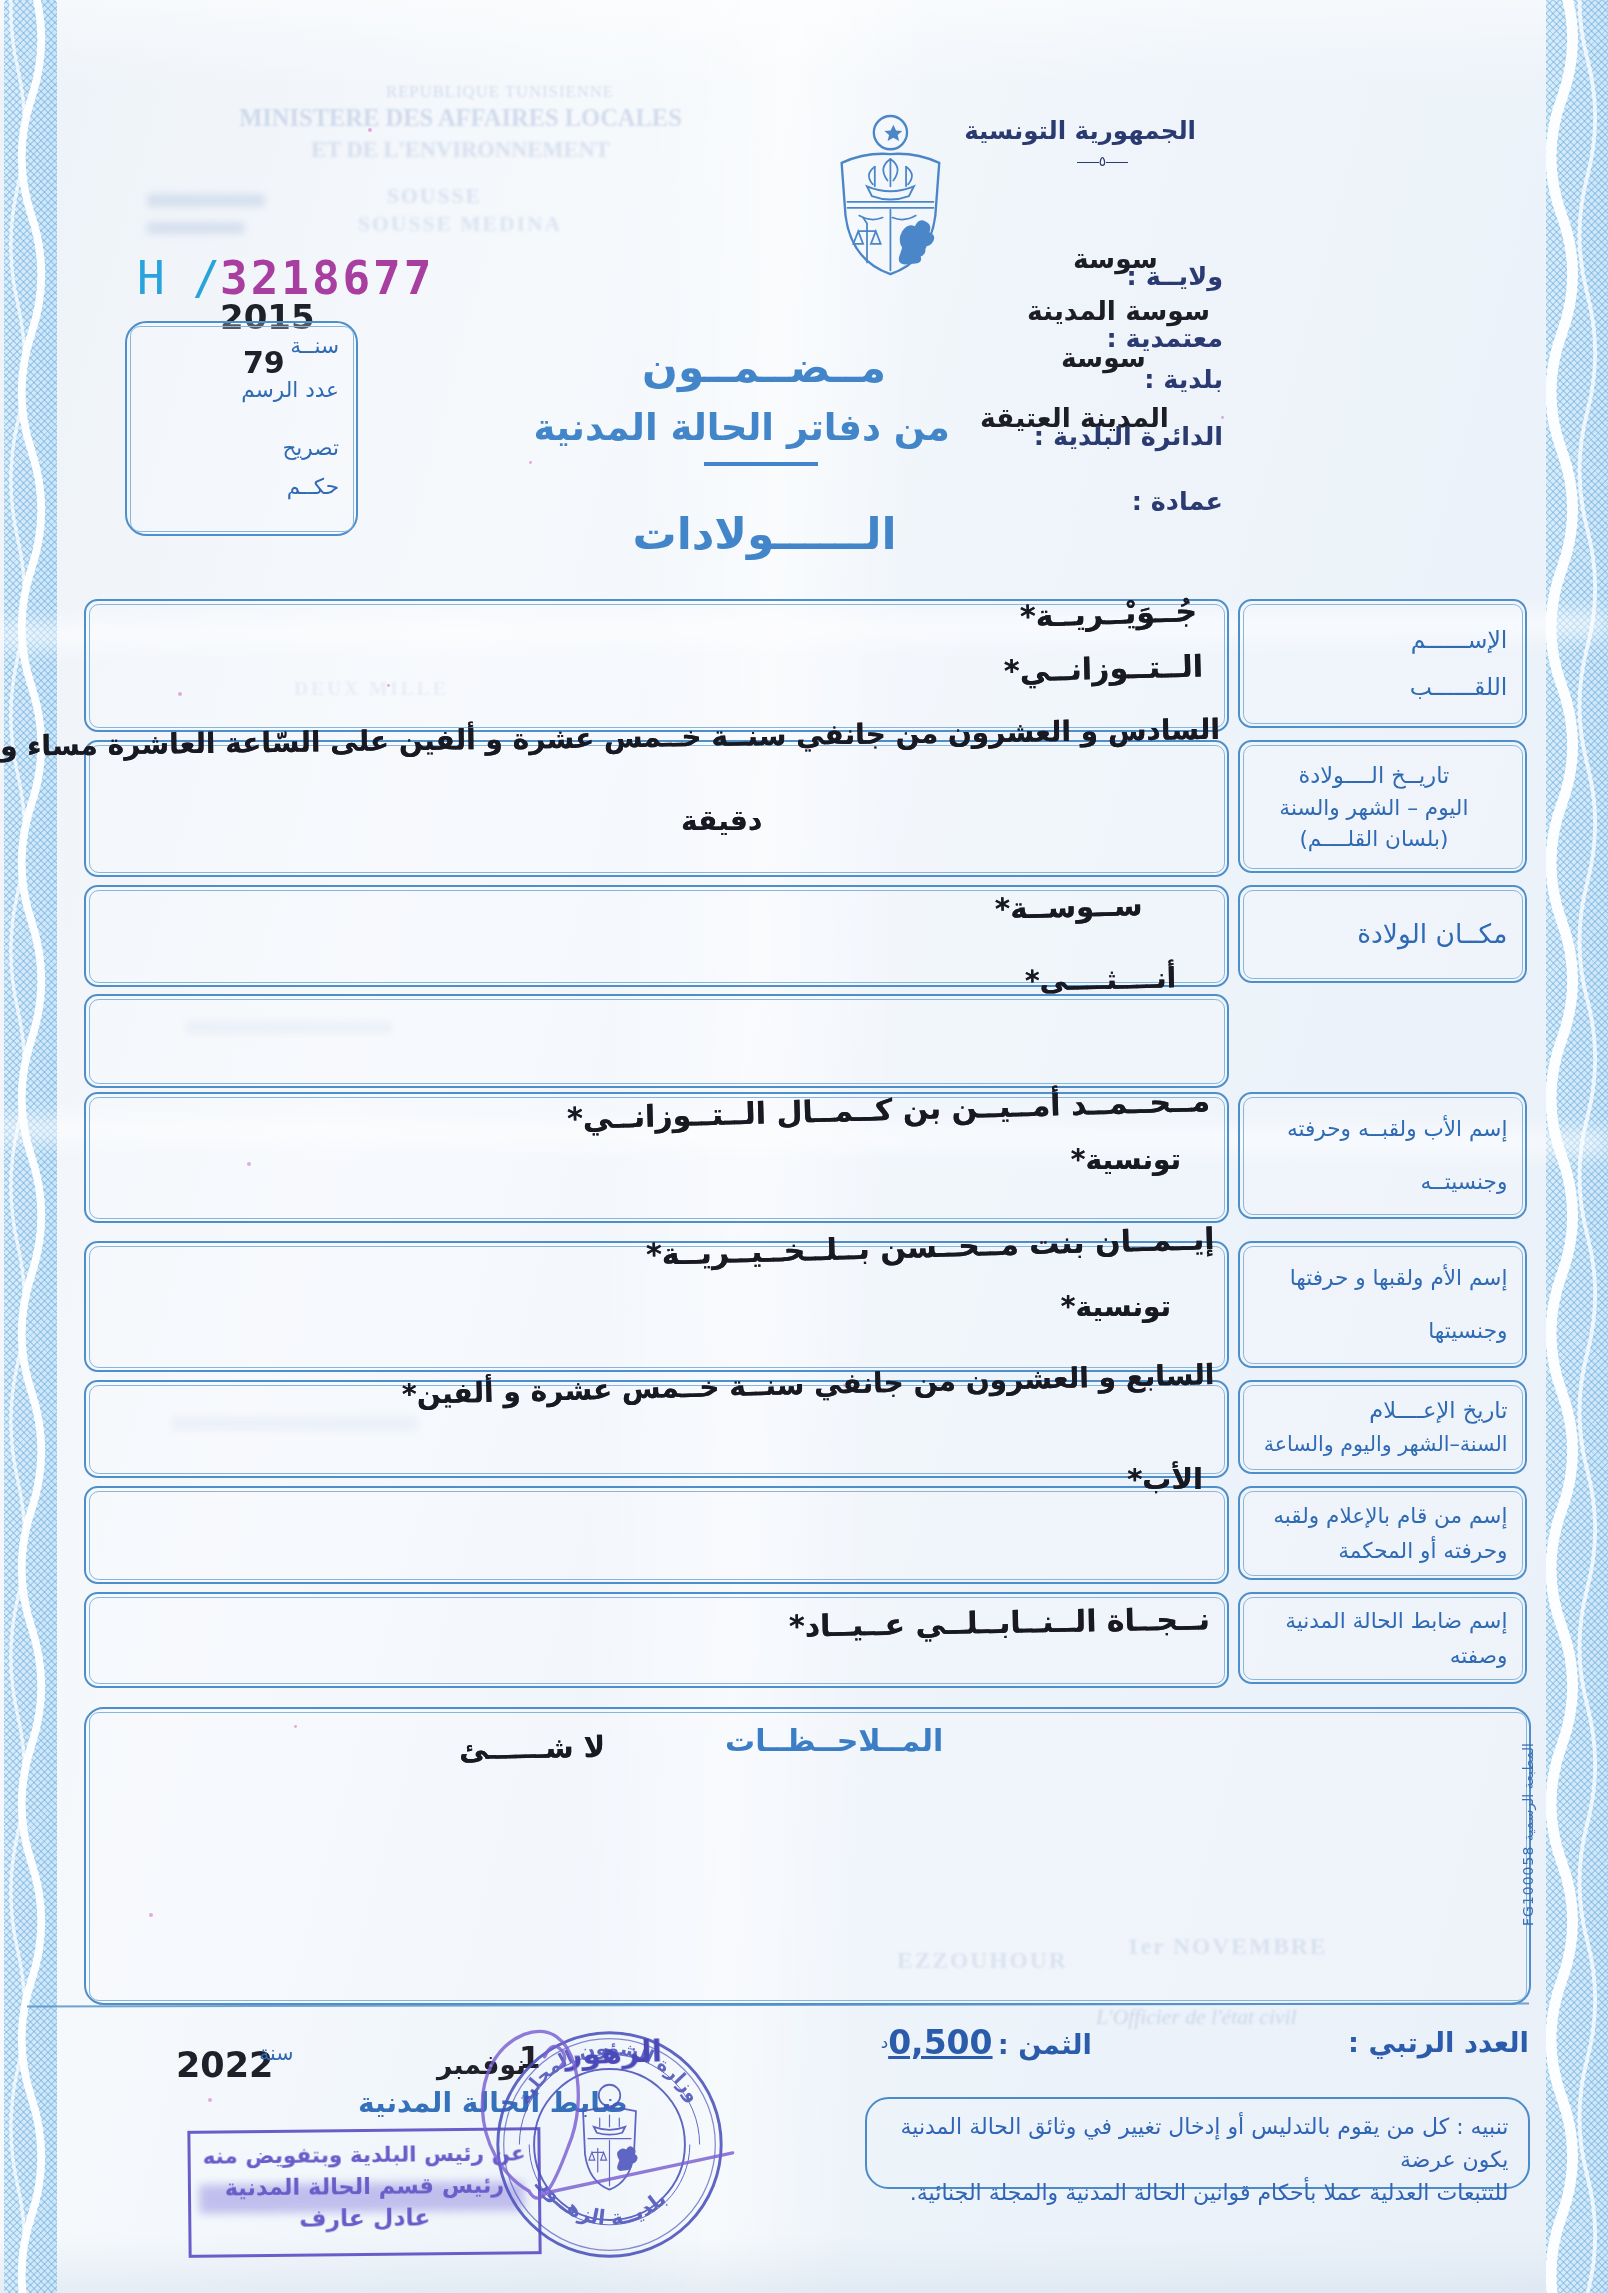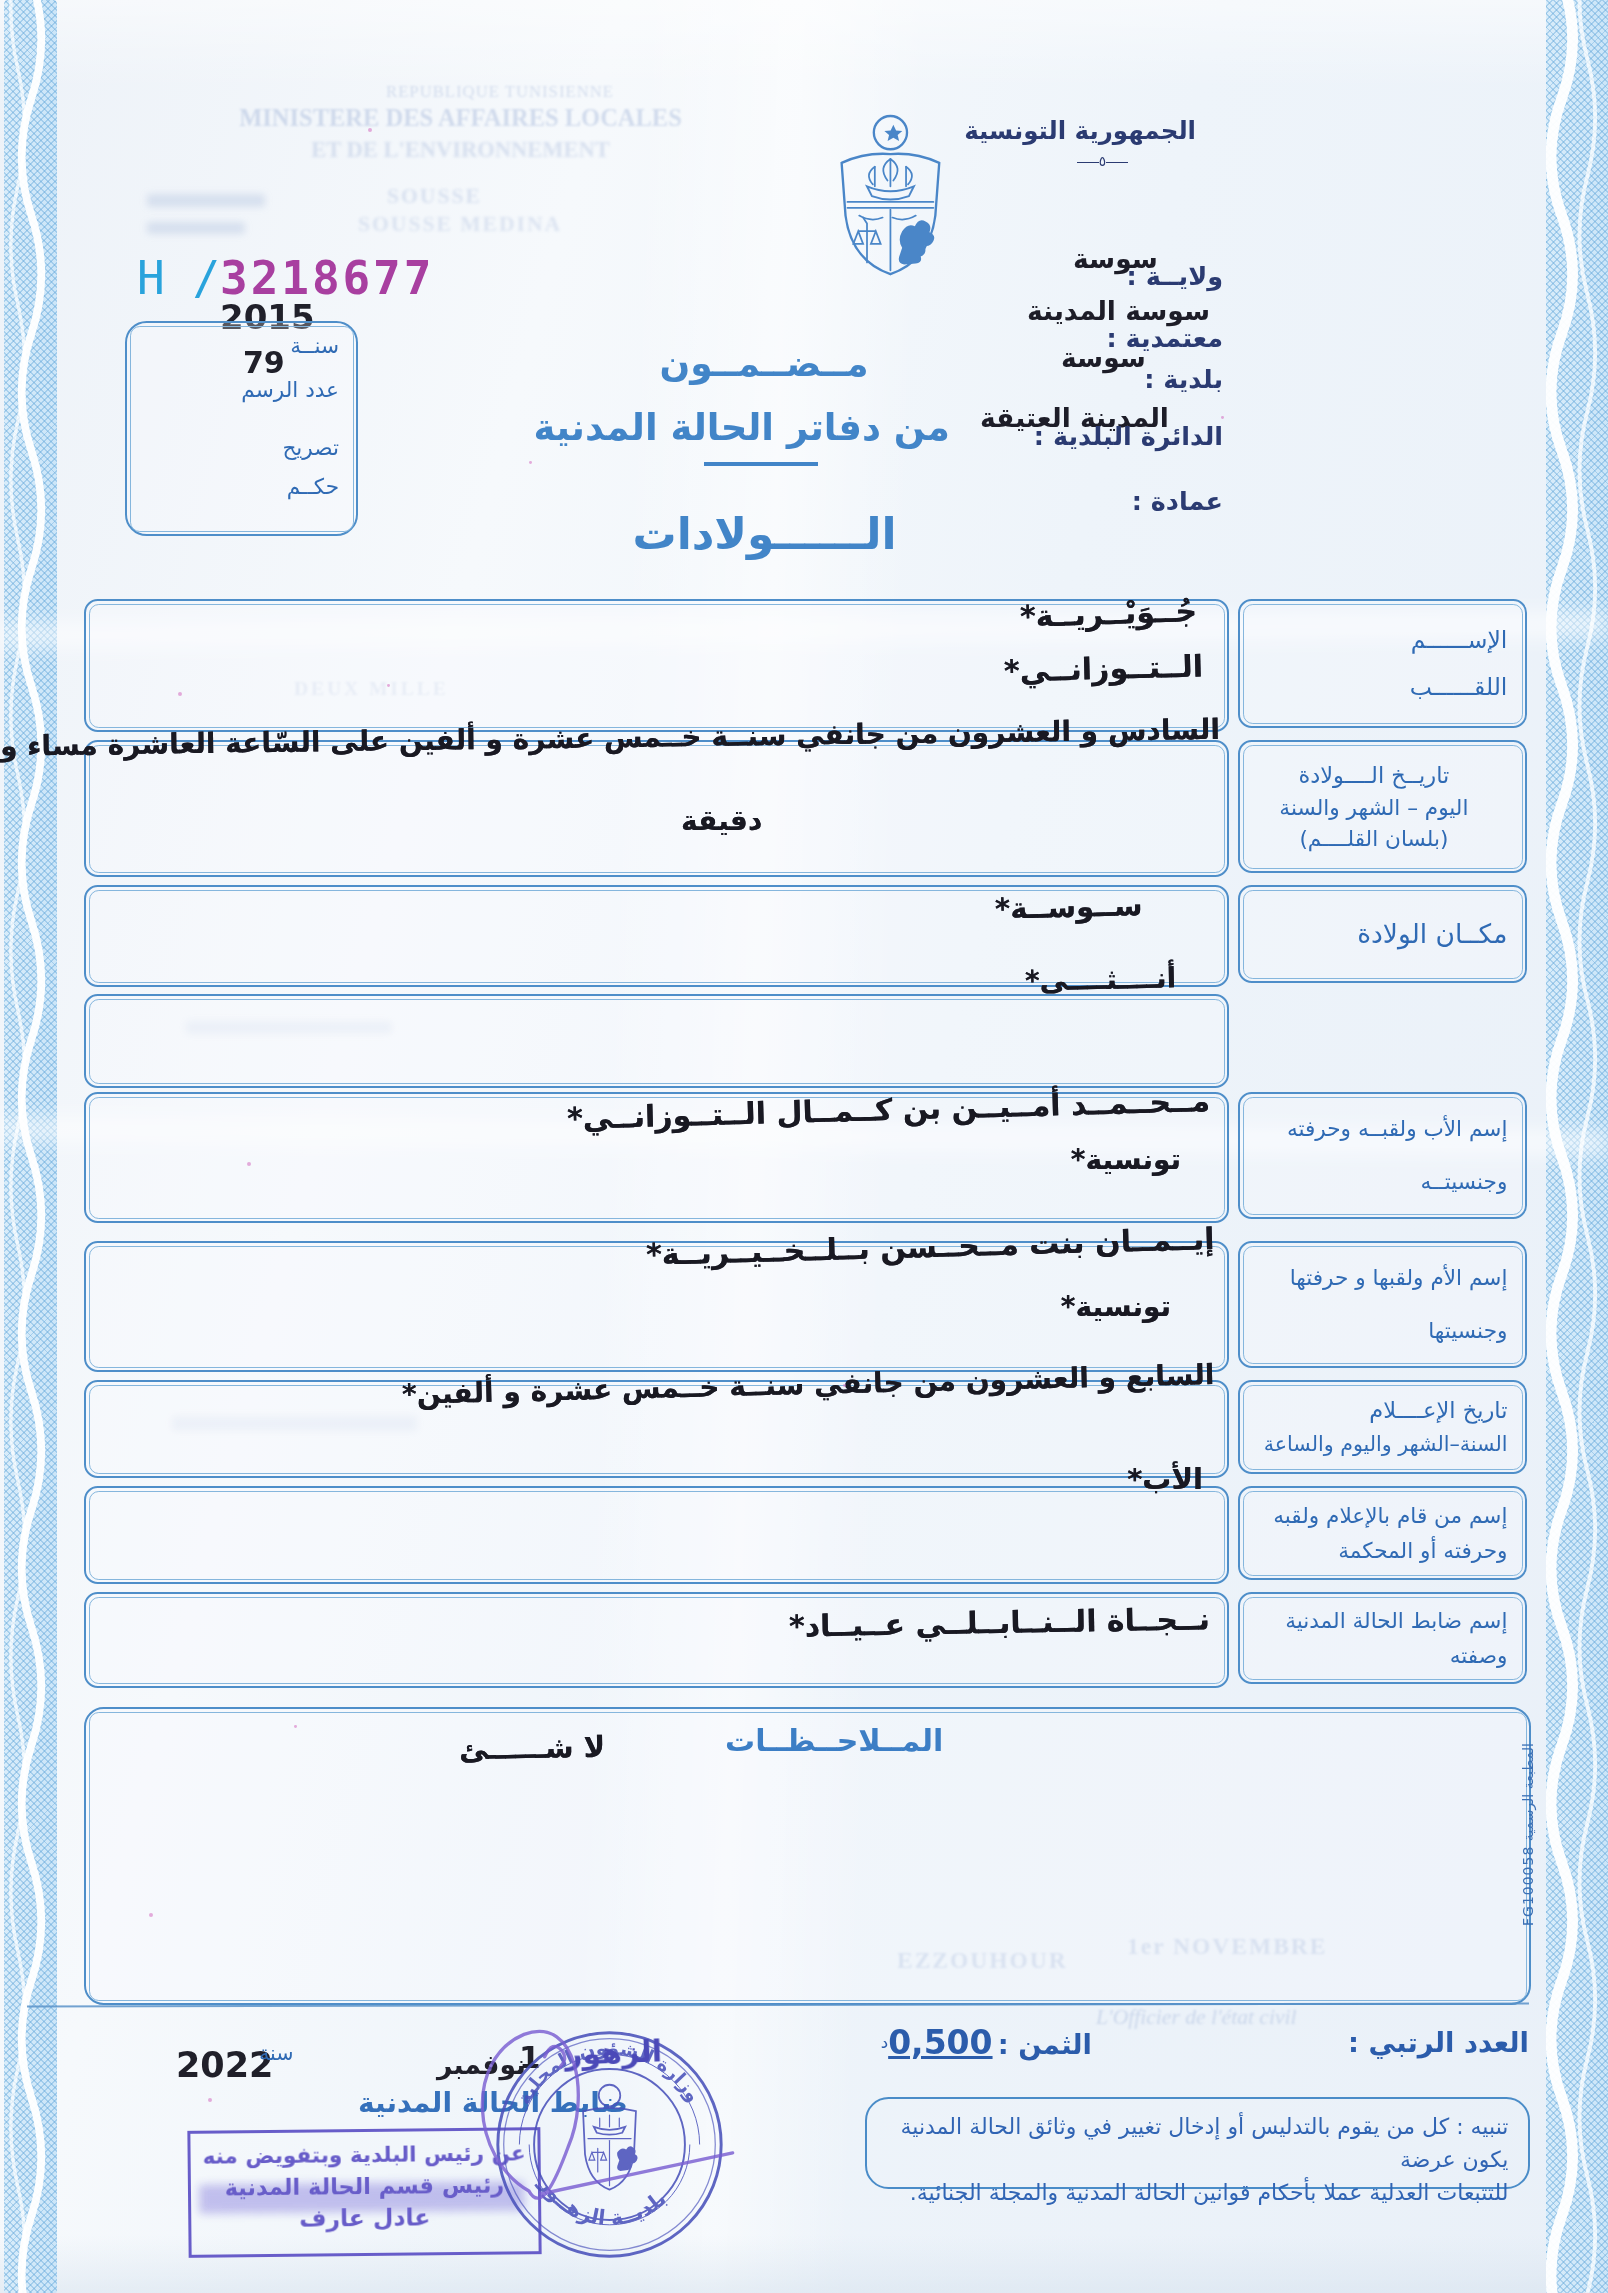--- a/index.html
+++ b/index.html
@@ -124,21 +124,21 @@
   <div class="abs ar" style="left:1073px;top:243px;font-size:26.5px;font-weight:bold;color:#1d1d28;">سوسة</div>
   <div class="abs ar navy" style="right:385px;top:261px;font-size:25.5px;font-weight:bold;">ولايــة :</div>
   <div class="abs ar" style="left:1027px;top:295px;font-size:26.5px;font-weight:bold;color:#1d1d28;">سوسة المدينة</div>
   <div class="abs ar navy" style="right:385px;top:323px;font-size:25.5px;font-weight:bold;">معتمدية :</div>
   <div class="abs ar" style="left:1061px;top:342px;font-size:26.5px;font-weight:bold;color:#1d1d28;">سوسة</div>
   <div class="abs ar navy" style="right:385px;top:364px;font-size:25.5px;font-weight:bold;">بلدية :</div>
   <div class="abs ar" style="left:980px;top:402px;font-size:26.5px;font-weight:bold;color:#1d1d28;">المدينة العتيقة</div>
   <div class="abs ar navy" style="right:385px;top:421px;font-size:25.5px;font-weight:bold;">الدائرة البلدية :</div>
   <div class="abs ar navy" style="right:385px;top:486px;font-size:25.5px;font-weight:bold;">عمادة :</div>
 
-  <div class="abs stitle ar" style="left:617px;top:343px;width:294px;font-size:36px;letter-spacing:1px;">مــضــمــون</div>
+  <div class="abs stitle ar" style="left:617px;top:343px;width:294px;font-size:42px;letter-spacing:1px;">مــضــمــون</div>
   <div class="abs stitle ar" style="left:578px;top:406px;width:372px;font-size:37px;">من دفاتر الحالة المدنية</div>
   <div class="abs" style="left:704px;top:462px;width:114px;height:3.5px;background:#4285c8;"></div>
   <div class="abs stitle ar" style="left:588px;top:508px;width:353px;font-size:44px;">الــــــولادات</div>
 
   <div class="fbox lbox" style="top:599px;height:129px;gap:13.7px;">
     <span>الإســــــم</span>
     <span>اللقــــــب</span>
   </div>
   <div class="fbox lbox" style="top:740px;height:133px;align-items:center;padding-right:25px;">
     <span style="font-size:22.5px;">تاريــخ الــــولادة</span>

